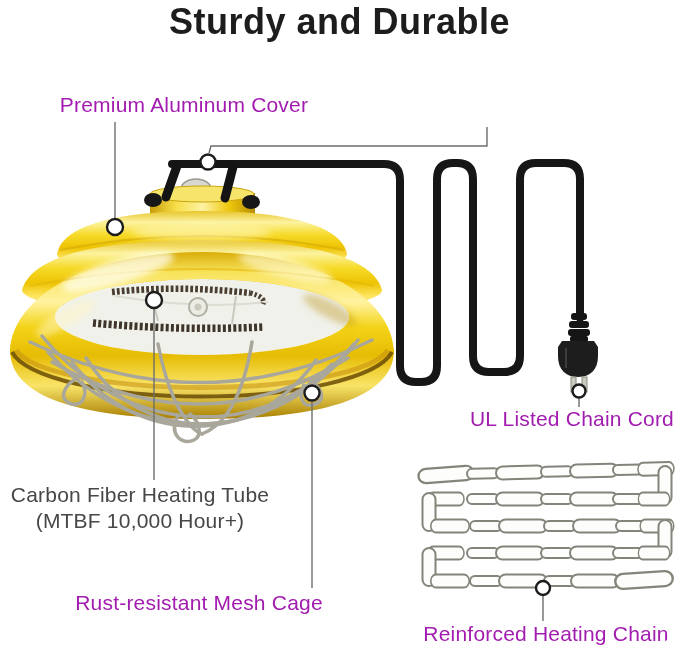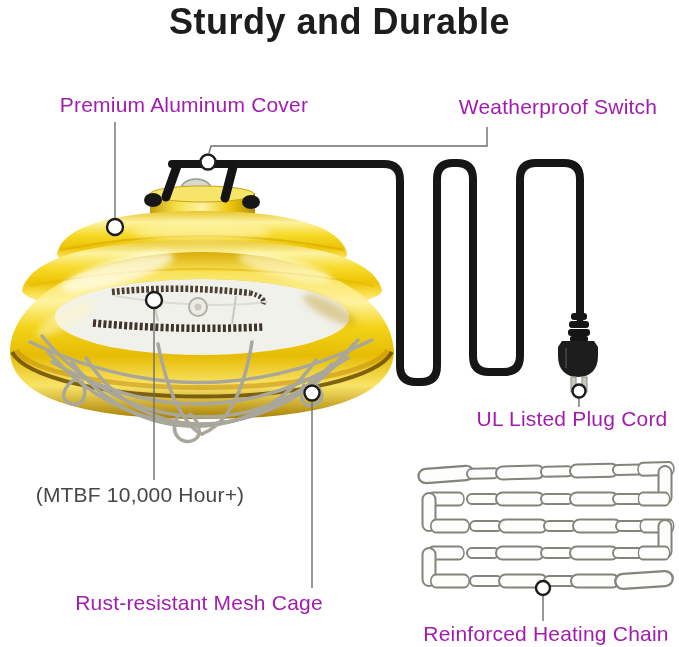--- a/index.html
+++ b/index.html
@@ -192,22 +192,22 @@
       <circle cx="154" cy="300" r="8"></circle>
       <circle cx="312" cy="393" r="7.5"></circle>
       <circle cx="579" cy="391" r="6.5"></circle>
       <circle cx="543" cy="588" r="7"></circle>
     </g>
   </svg>
 
   <div class="title">Sturdy and Durable</div>
 
   <div class="lbl" style="left:184px;top:93px">Premium Aluminum Cover</div>
-  <div class="lbl" style="left:558px;top:95px">Weatherproof Switch</div>
-  <div class="lbl" style="left:572px;top:407px">UL Listed Plug Cord</div>
+  <div class="lbl" style="left:572px;top:407px">UL Listed Chain Cord</div>
 
   <div class="lbl2" style="left:140px;top:482px">
+    <div>Carbon Fiber Heating Tube</div>
     <div>(MTBF 10,000 Hour+)</div>
   </div>
 
   <div class="lbl" style="left:199px;top:591px">Rust-resistant Mesh Cage</div>
   <div class="lbl" style="left:546px;top:622px">Reinforced Heating Chain</div>
 </div>
 
 </body></html>

